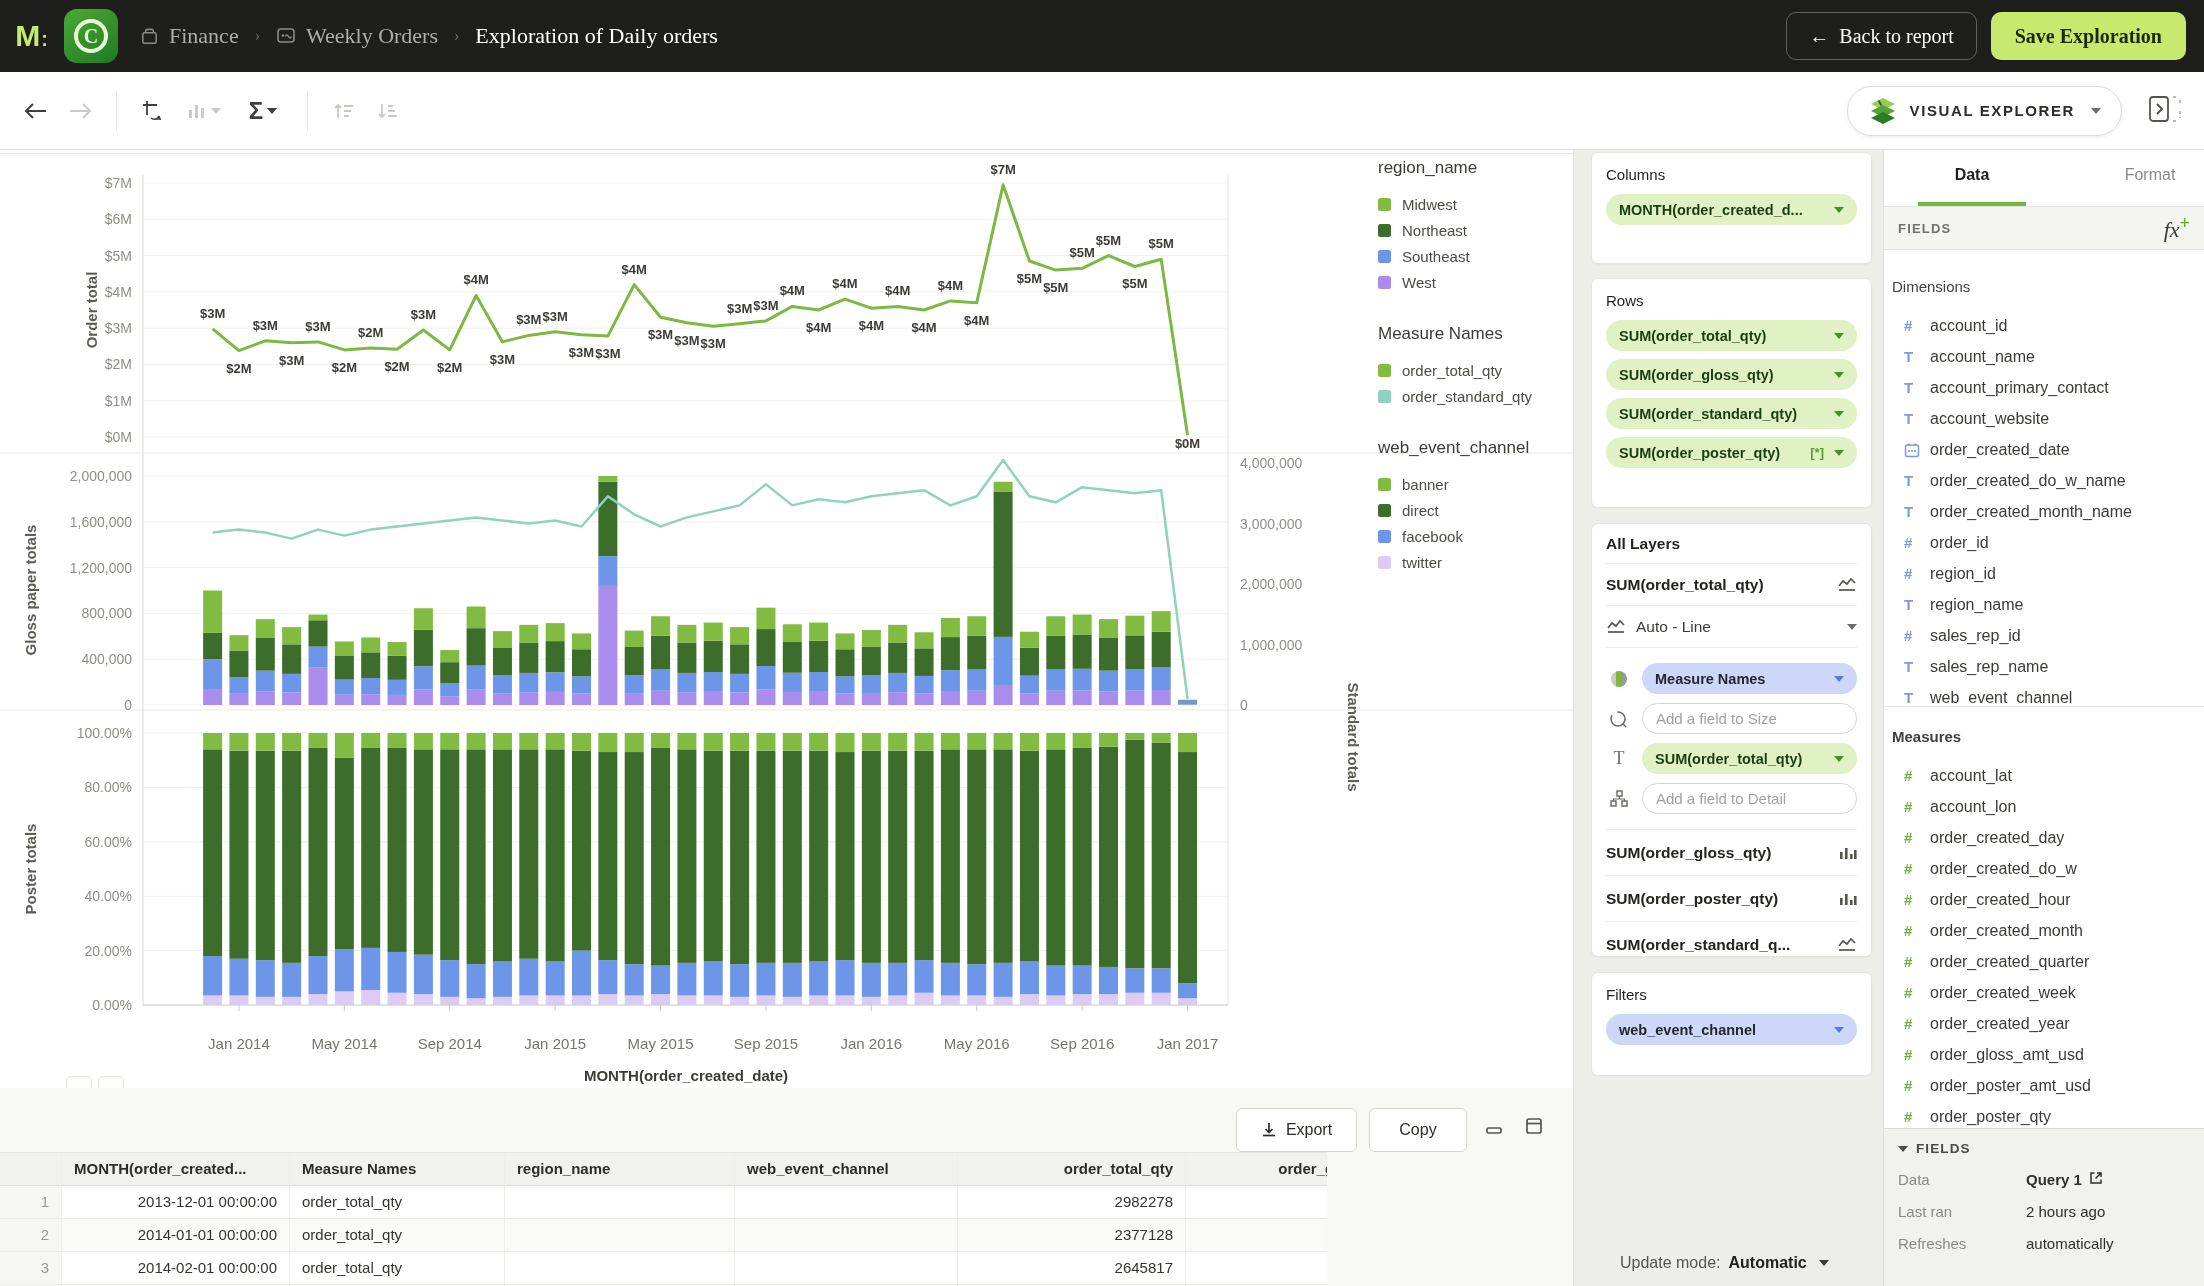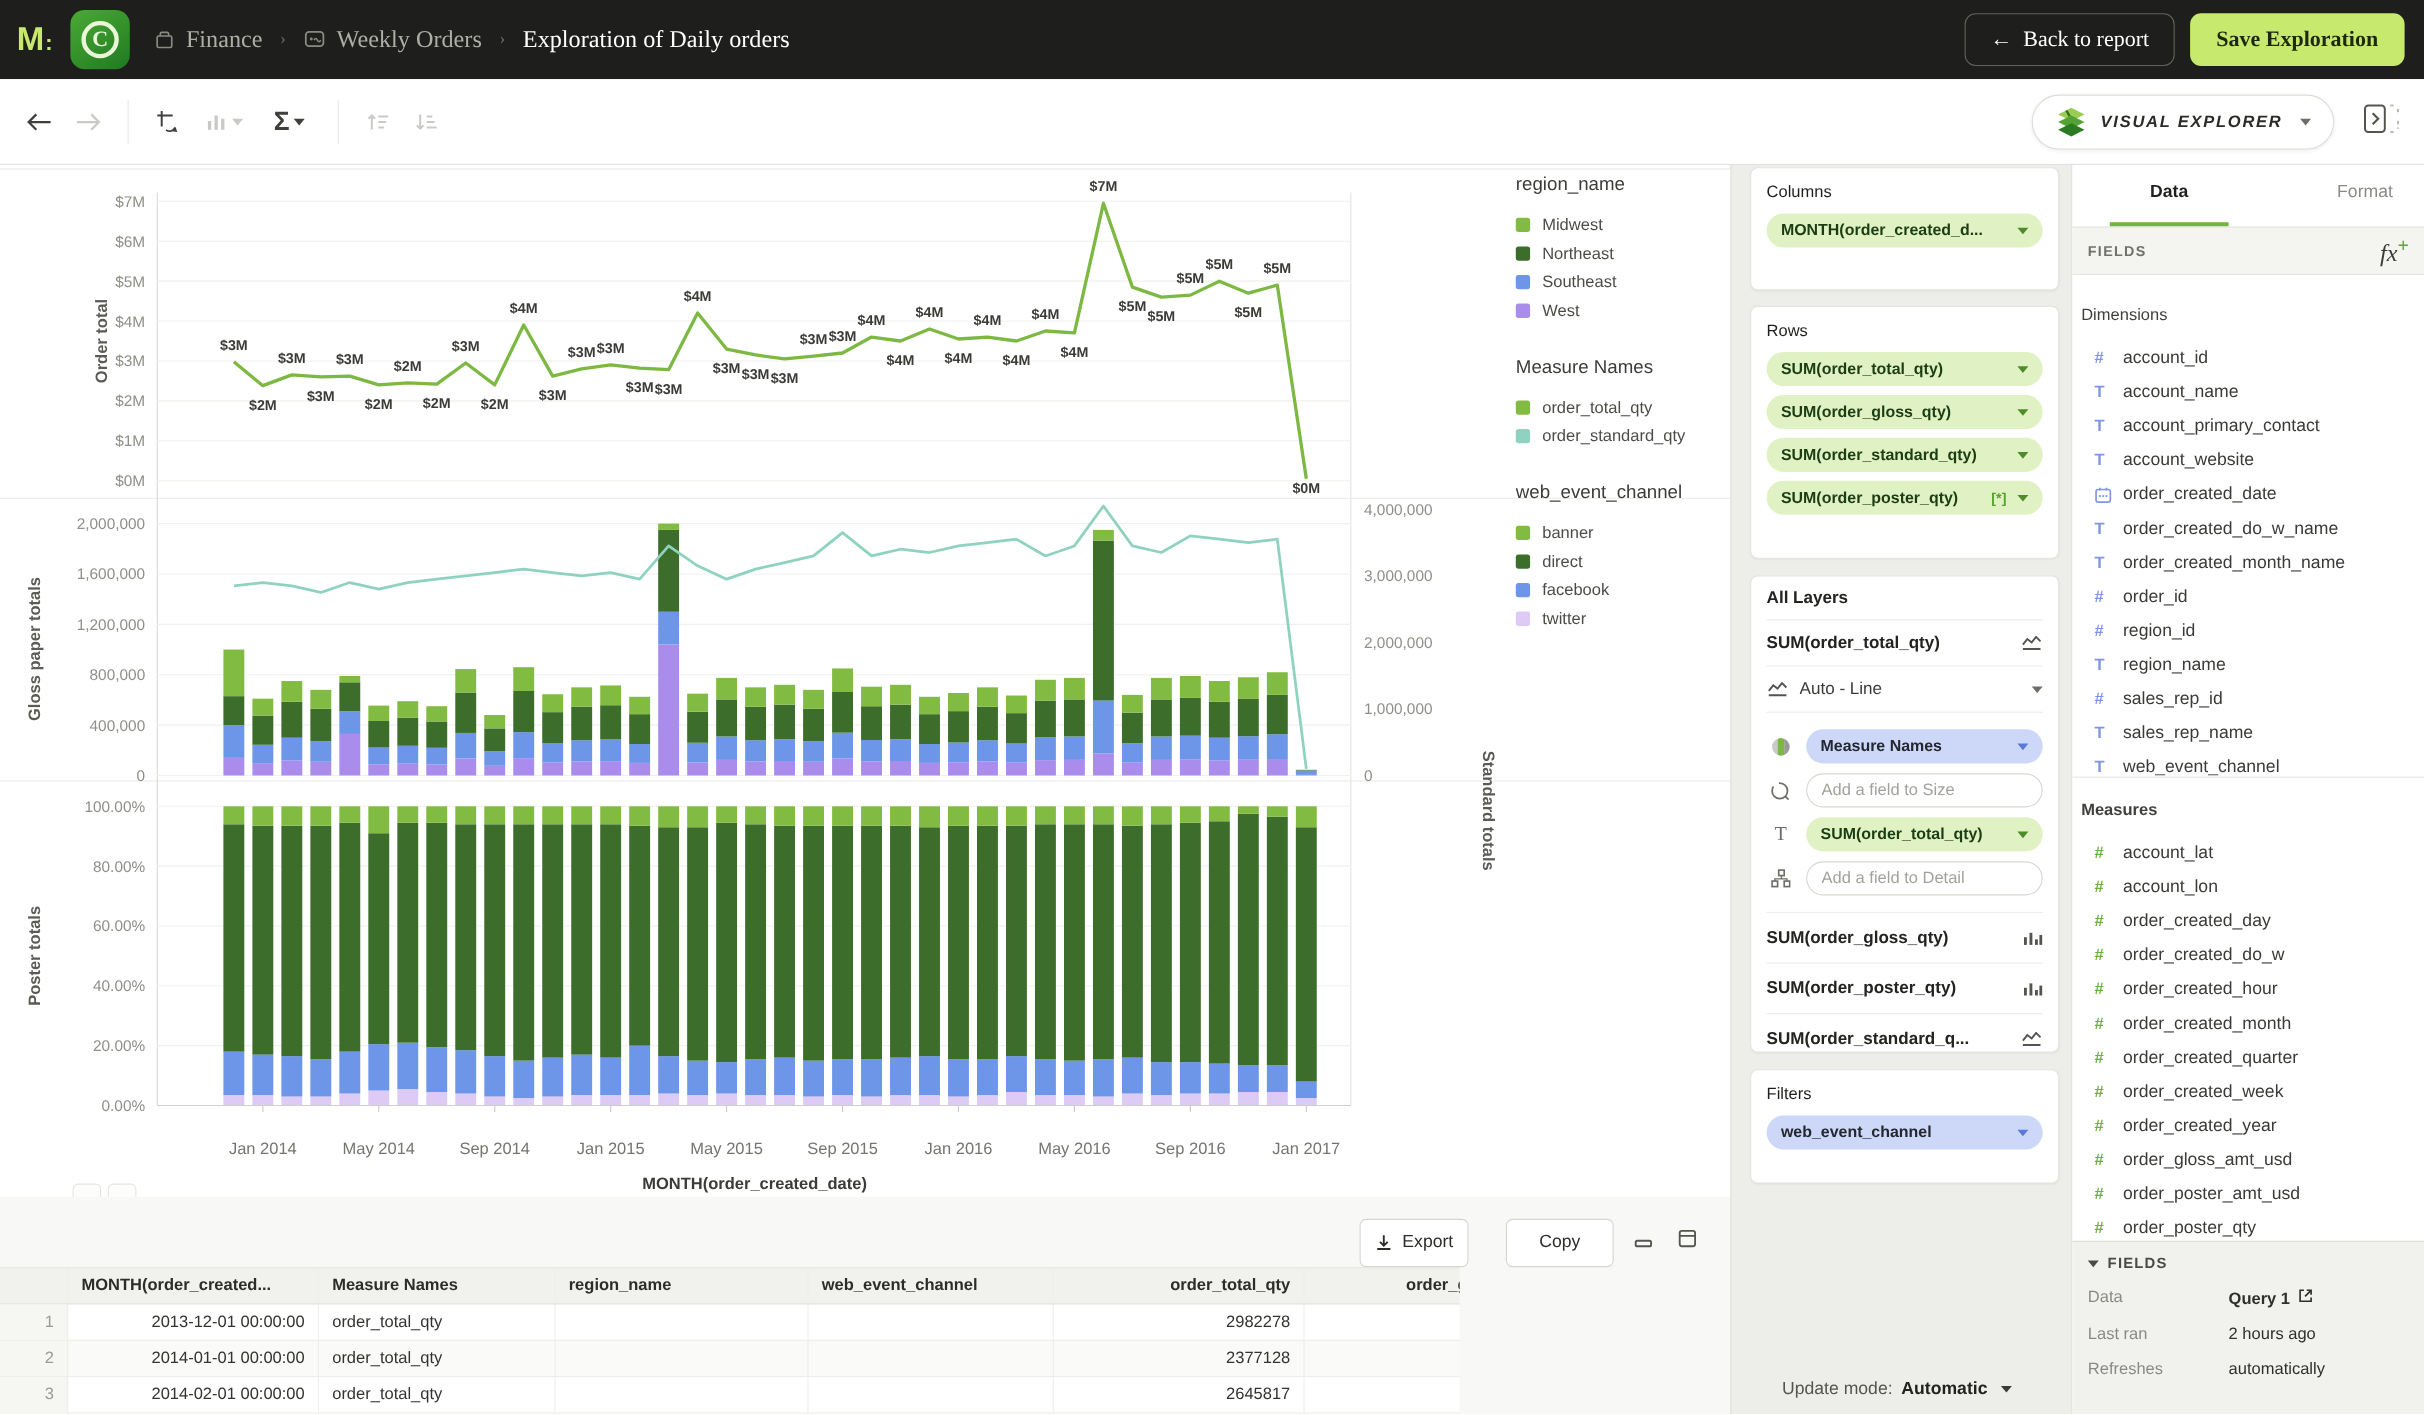--- a/index.html
+++ b/index.html
@@ -20,21 +20,21 @@
   .btn-dark { height:48px; padding:0 22px; border:1px solid #62625c; border-radius:10px; color:#fff; font-family:"Liberation Serif",serif; font-size:20px; display:flex; align-items:center; gap:10px; background:transparent; cursor:pointer; }
   .btn-lime { height:48px; padding:0 24px; border:none; border-radius:10px; background:#c7e96d; color:#1d290d; font-family:"Liberation Serif",serif; font-size:20px; font-weight:700; display:flex; align-items:center; cursor:pointer; }
 
   
   #toolbar { position:absolute; left:0; top:72px; width:2204px; height:78px; background:#fff; border-bottom:1px solid #e2e2de; display:flex; align-items:center; }
   .tb-ic { display:flex; align-items:center; justify-content:center; width:44px; height:44px; color:#3f3f3c; }
   .tb-ic.dis { color:#c9c9c5; }
   .tb-sep { width:1px; height:40px; background:#e6e6e2; margin:0 14px; }
   .chev { display:inline-block; width:0; height:0; border-left:5px solid transparent; border-right:5px solid transparent; border-top:6px solid #3f3f3c; margin-left:4px; }
   .chev.dis { border-top-color:#c9c9c5; }
-  .ve-pill { margin-left:auto; height:50px; border:1px solid #dddDD8; border-radius:26px; background:#fff; box-shadow:0 1px 4px rgba(0,0,0,.08); display:flex; align-items:center; gap:12px; padding:0 20px; cursor:pointer;font-style:italic; }
+  .ve-pill { margin-left:auto; height:50px; border:1px solid #dddDD8; border-radius:26px; background:#fff; box-shadow:0 1px 4px rgba(0,0,0,.08); display:flex; align-items:center; gap:12px; padding:0 20px; cursor:pointer; }
   .ve-pill .ve-label { font-size:15px; font-weight:700; letter-spacing:1.6px; color:#2b2b27; }
   .collapse-ic { margin:0 22px 0 26px; }
 
   
   #canvas { position:absolute; left:0; top:150px; width:1573px; height:938px; background:#fff; }
   #charts { position:absolute; left:0; top:153px; }
   svg text { font-family:"Liberation Sans", sans-serif; }
   #legends { position:absolute; left:1378px; top:158px; width:188px; }
   .legend-group { margin-bottom:29px; }
   .legend-title { font-size:17px; color:#3b3b37; margin-bottom:13px; }
@@ -678,21 +678,21 @@
           <span class="legend-label">twitter</span>
         </div>
       </div>
     </div>
 
   <div class="pager-box" style="left:66px; top:1076px;"></div>
   <div class="pager-box" style="left:98px; top:1076px;"></div>
   <div id="drag-handle">••••••</div>
 
   <div id="bottom-zone">
-    <button class="mini-btn" style="left:1236px; top:20px; width:99px;">
+    <button class="mini-btn" style="left:1236px; top:20px; width:121px;">
       <svg width="16" height="16" viewBox="0 0 16 16">
           <path d="M8 1 V10 M4.5 7 L8 10.5 L11.5 7" stroke="#2c2c28" stroke-width="1.7" fill="none"></path>
           <path d="M2 13.5 H14" stroke="#2c2c28" stroke-width="1.7"></path>
         </svg>
       <span>Export</span>
     </button>
     <button class="mini-btn" style="left:1369px; top:20px; width:98px;">
         <span>Copy</span>
       </button>
     <span class="win-ic" style="left:1484px; top:34px;"><svg width="20" height="16" viewBox="0 0 20 16">

